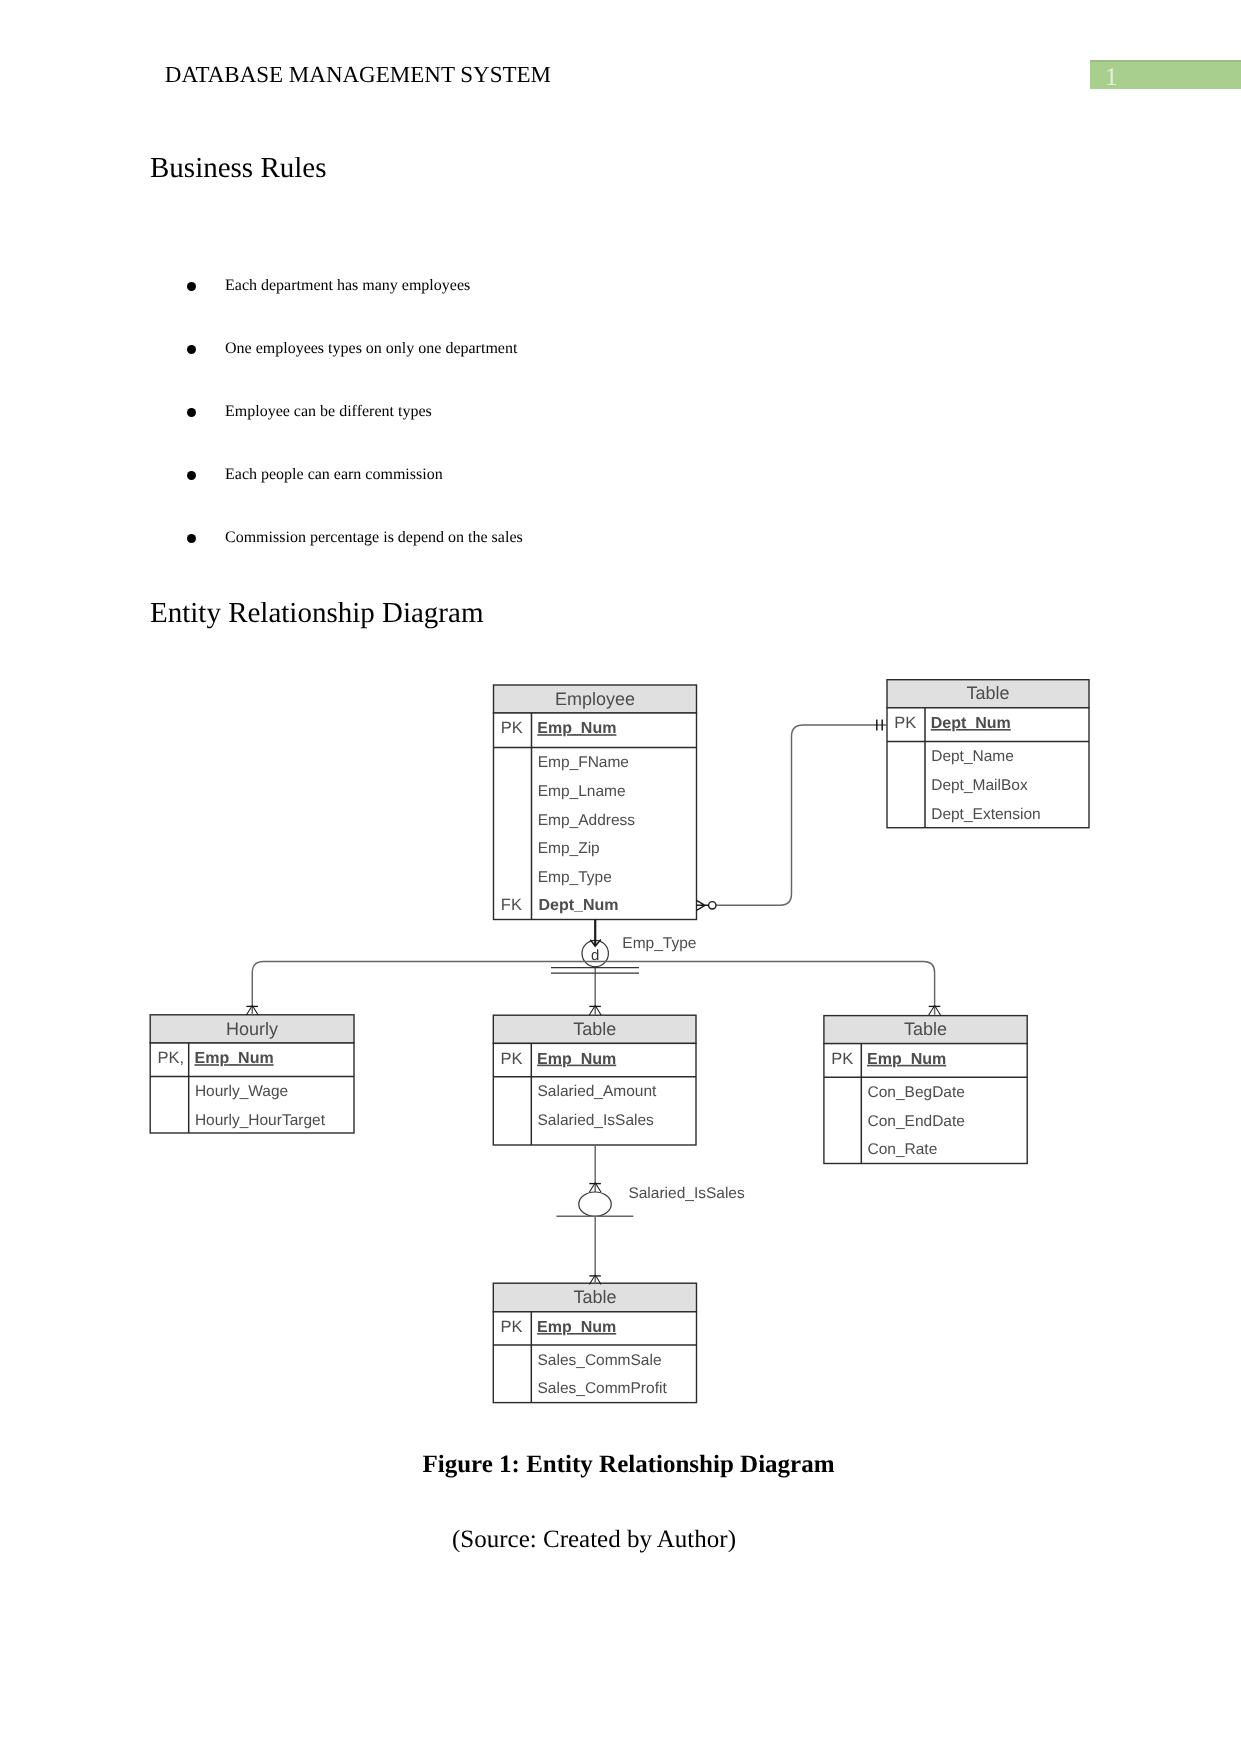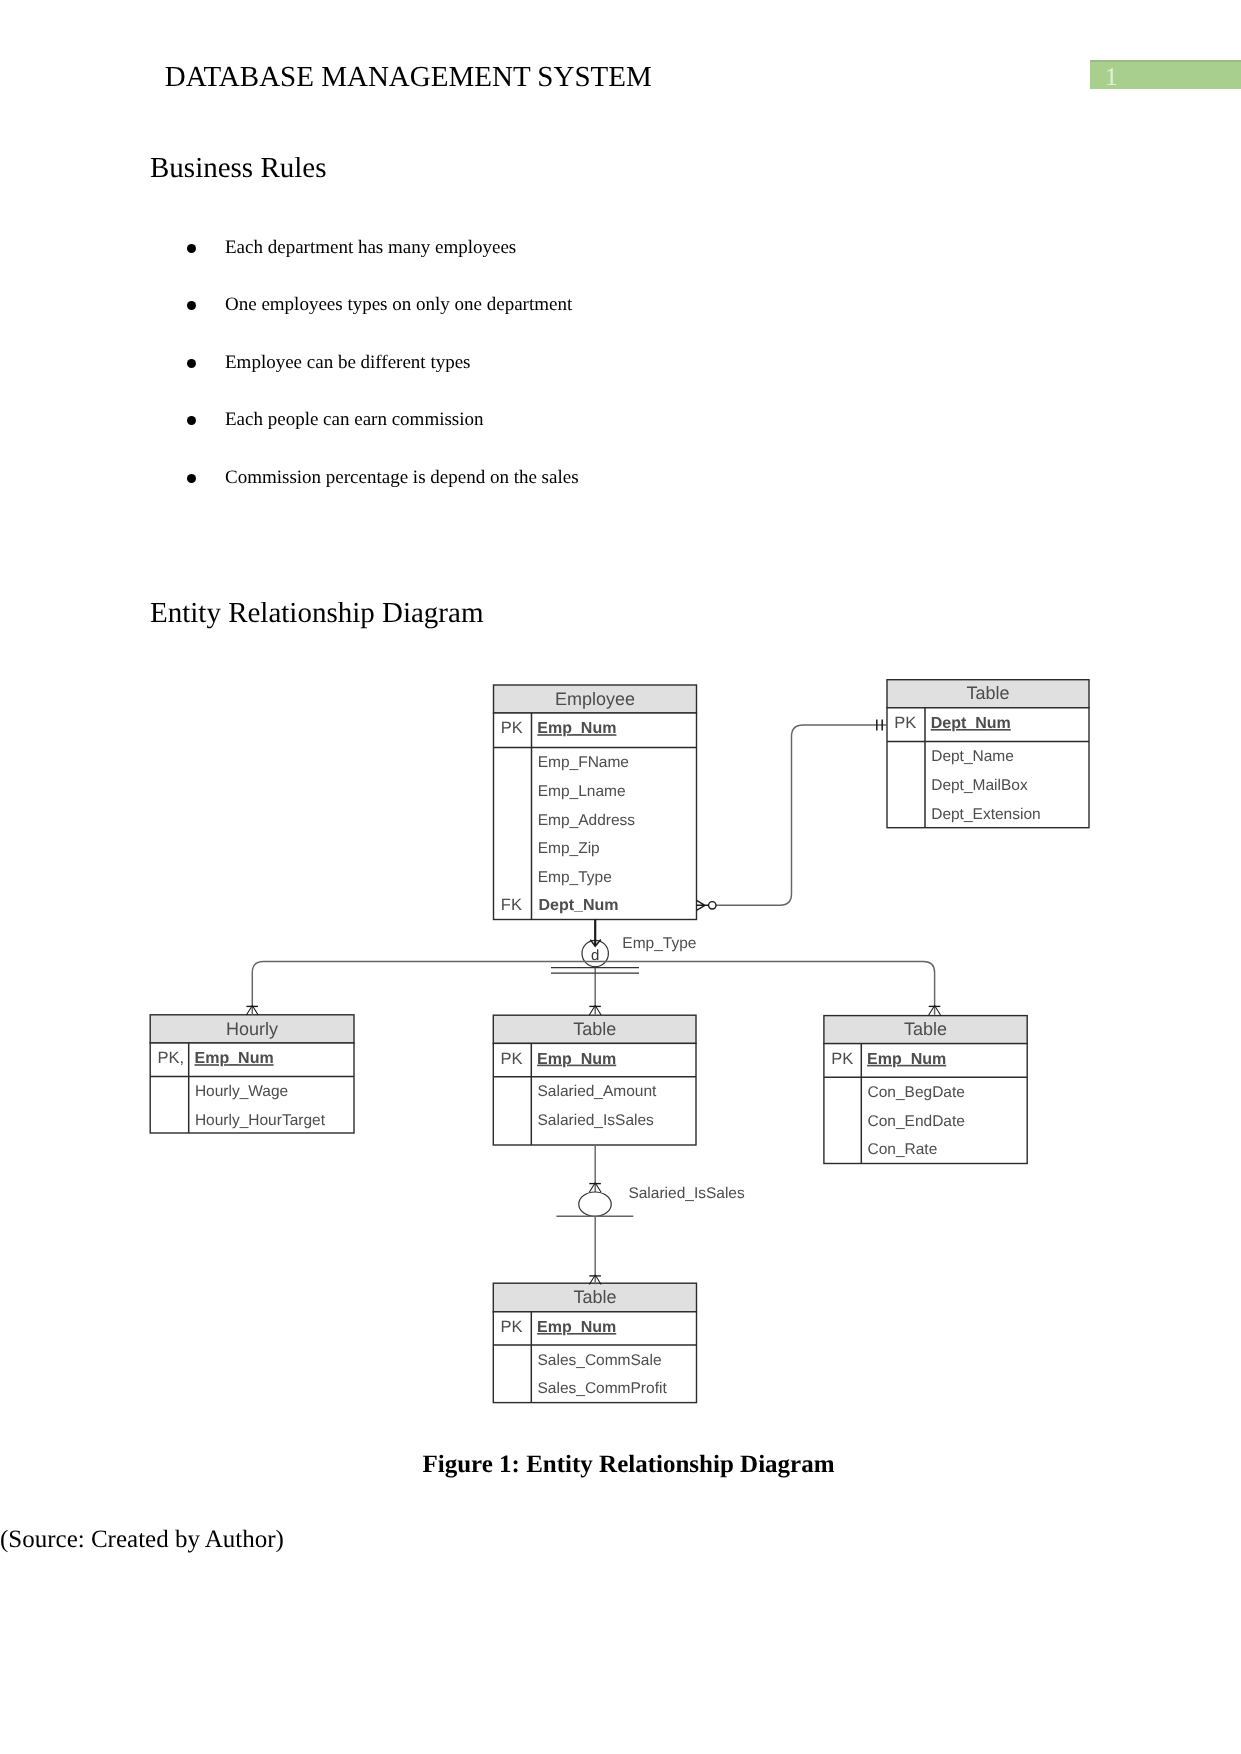--- a/index.html
+++ b/index.html
@@ -2,39 +2,39 @@
 <html><head>
 <meta charset="utf-8">
 <title>Database Management System</title>
 <style>
   html,body{margin:0;padding:0;background:#ffffff;}
   body{width:1241px;height:1754px;position:relative;overflow:hidden;
        font-family:"Liberation Serif",serif;color:#000;
        -webkit-font-smoothing:antialiased;text-rendering:geometricPrecision;}
   .page{position:absolute;left:0;top:0;width:1241px;height:1754px;}
 
-  #hdr-title{position:absolute;left:164.8px;top:62.5px;font-size:29px;white-space:nowrap;line-height:1;}
+  #hdr-title{position:absolute;left:164.8px;top:62.5px;font-size:23px;white-space:nowrap;line-height:1;}
   #pg-badge{position:absolute;left:1090px;top:59.7px;width:151px;height:29px;}
   #pg-badge:before{content:"";position:absolute;left:0;top:0;width:151px;height:2px;background:#9dbb87;}
   #pg-num{position:absolute;left:15px;top:5.5px;font-size:25.3px;line-height:1;color:#e3f0d8;}
 
   h2.sec{position:absolute;left:150px;font-weight:normal;font-size:29px;margin:0;
          line-height:1;white-space:nowrap;}
   #h-business{top:154px;}
   #h-erd{top:599px;}
 
   ul.rules{position:absolute;left:149px;top:235px;margin:0;padding:0;list-style:none;width:960px;}
-  ul.rules li{position:relative;font-size:19px;line-height:25px;margin-bottom:32.4px;
-              padding-left:76px;white-space:nowrap;}
+  ul.rules li{position:relative;font-size:16px;line-height:25px;margin-bottom:32.4px;
+              padding-left:76px;white-space:nowrap;margin-top:38px;}
   ul.rules li .bullet{position:absolute;left:38px;top:9px;width:9px;height:9px;
               border-radius:50%;background:#000;}
 
   #fig-cap{position:absolute;left:8px;width:1241px;top:1452px;text-align:center;
            font-weight:bold;font-size:25px;line-height:1;}
-  #fig-src{position:absolute;left:0;width:1188px;top:1527px;text-align:left;
+  #fig-src{position:absolute;left:0;width:1188px;top:1527px;text-align:center;
            font-size:25px;line-height:1;}
 
   #erd-svg{position:absolute;left:0;top:0;width:1241px;height:1754px;}
 </style>
 </head>
 <body>
 
 <div class="page">
 
   <div id="hdr-title">DATABASE MANAGEMENT SYSTEM</div>

